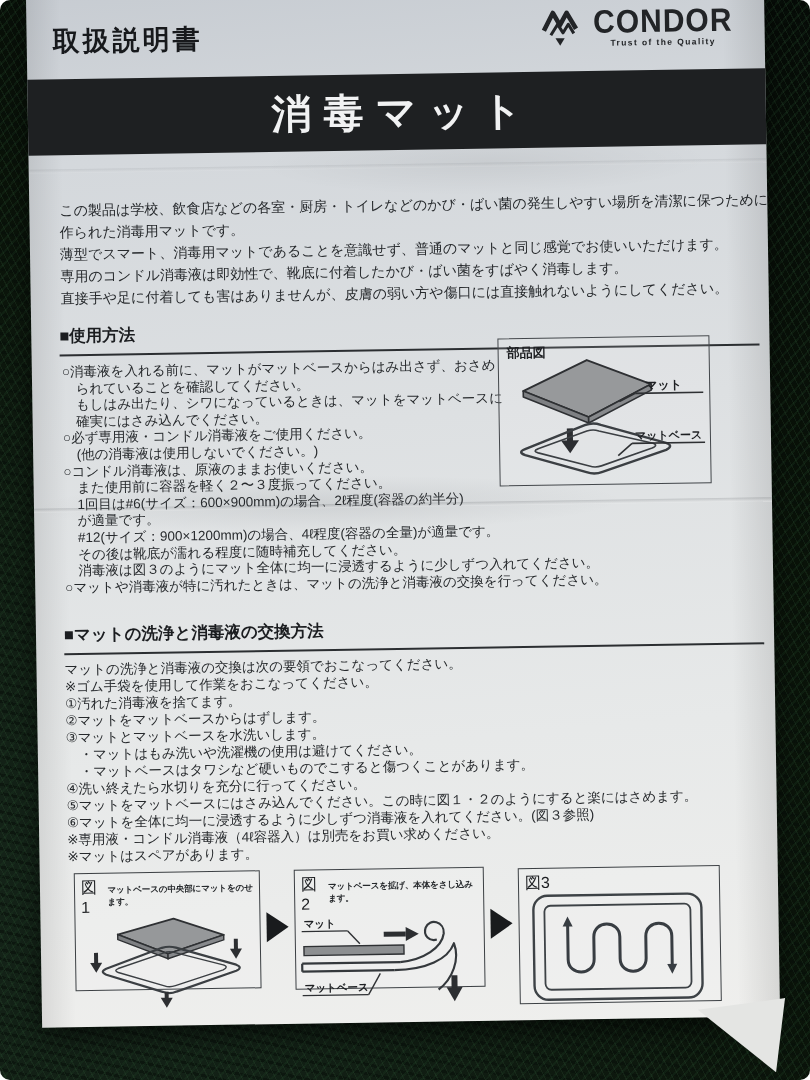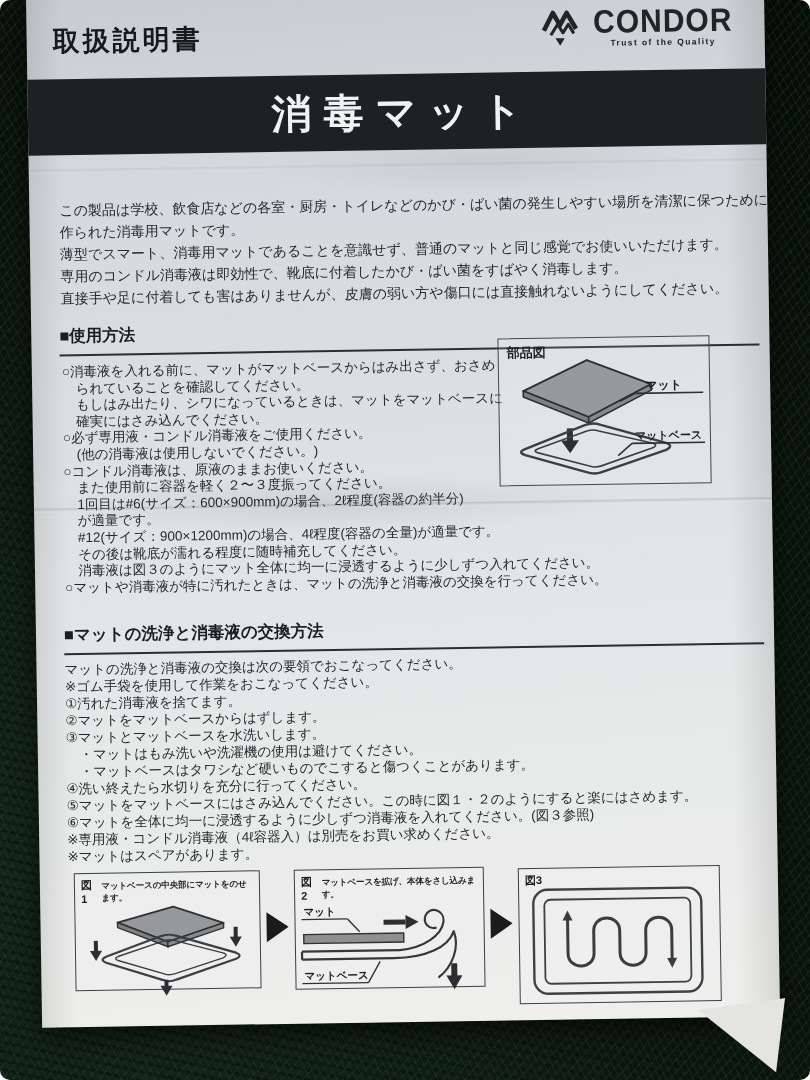--- a/index.html
+++ b/index.html
@@ -57,21 +57,21 @@
   .parts-box{position:absolute;left:466px;top:352px;width:210px;height:146px;
     border:1.5px solid #43474b;background:rgba(255,255,255,.12);}
   .parts-box svg{display:block;}
   
   .figrow{display:flex;align-items:flex-start;gap:6px;margin:6px 8px 0 34px;}
   .figbox{border:1.5px solid #3c4044;background:rgba(255,255,255,.10);}
   .fig1{width:184px;height:116px;margin-top:2px;}
   .fig2{width:188px;height:118px;margin-top:2px;}
   .fig3{width:200px;height:134px;margin-top:4px;}
   .figcap{display:flex;align-items:baseline;gap:5px;padding:4px 5px 0 6px;}
-  .figid{font-size:11px;font-weight:700;color:#1c1e21;}
+  .figid{font-size:16px;font-weight:400;color:#1c1e21;}
   .figtxt{font-size:8.6px;font-weight:700;color:#26292c;letter-spacing:-.2px;}
   .fig-arrow{width:0;height:0;border-top:15px solid transparent;border-bottom:15px solid transparent;
     border-left:22px solid #191b1d;margin-top:44px;flex:0 0 auto;}
   
   .fold-flap{position:absolute;right:-8px;bottom:-56px;width:92px;height:74px;background:#e4e5e3;
     clip-path:polygon(2% 14%, 97% 0, 86% 100%);}
   svg text{font-family:"Liberation Sans","DejaVu Sans",sans-serif;}
 </style>
 </head>
 <body>

